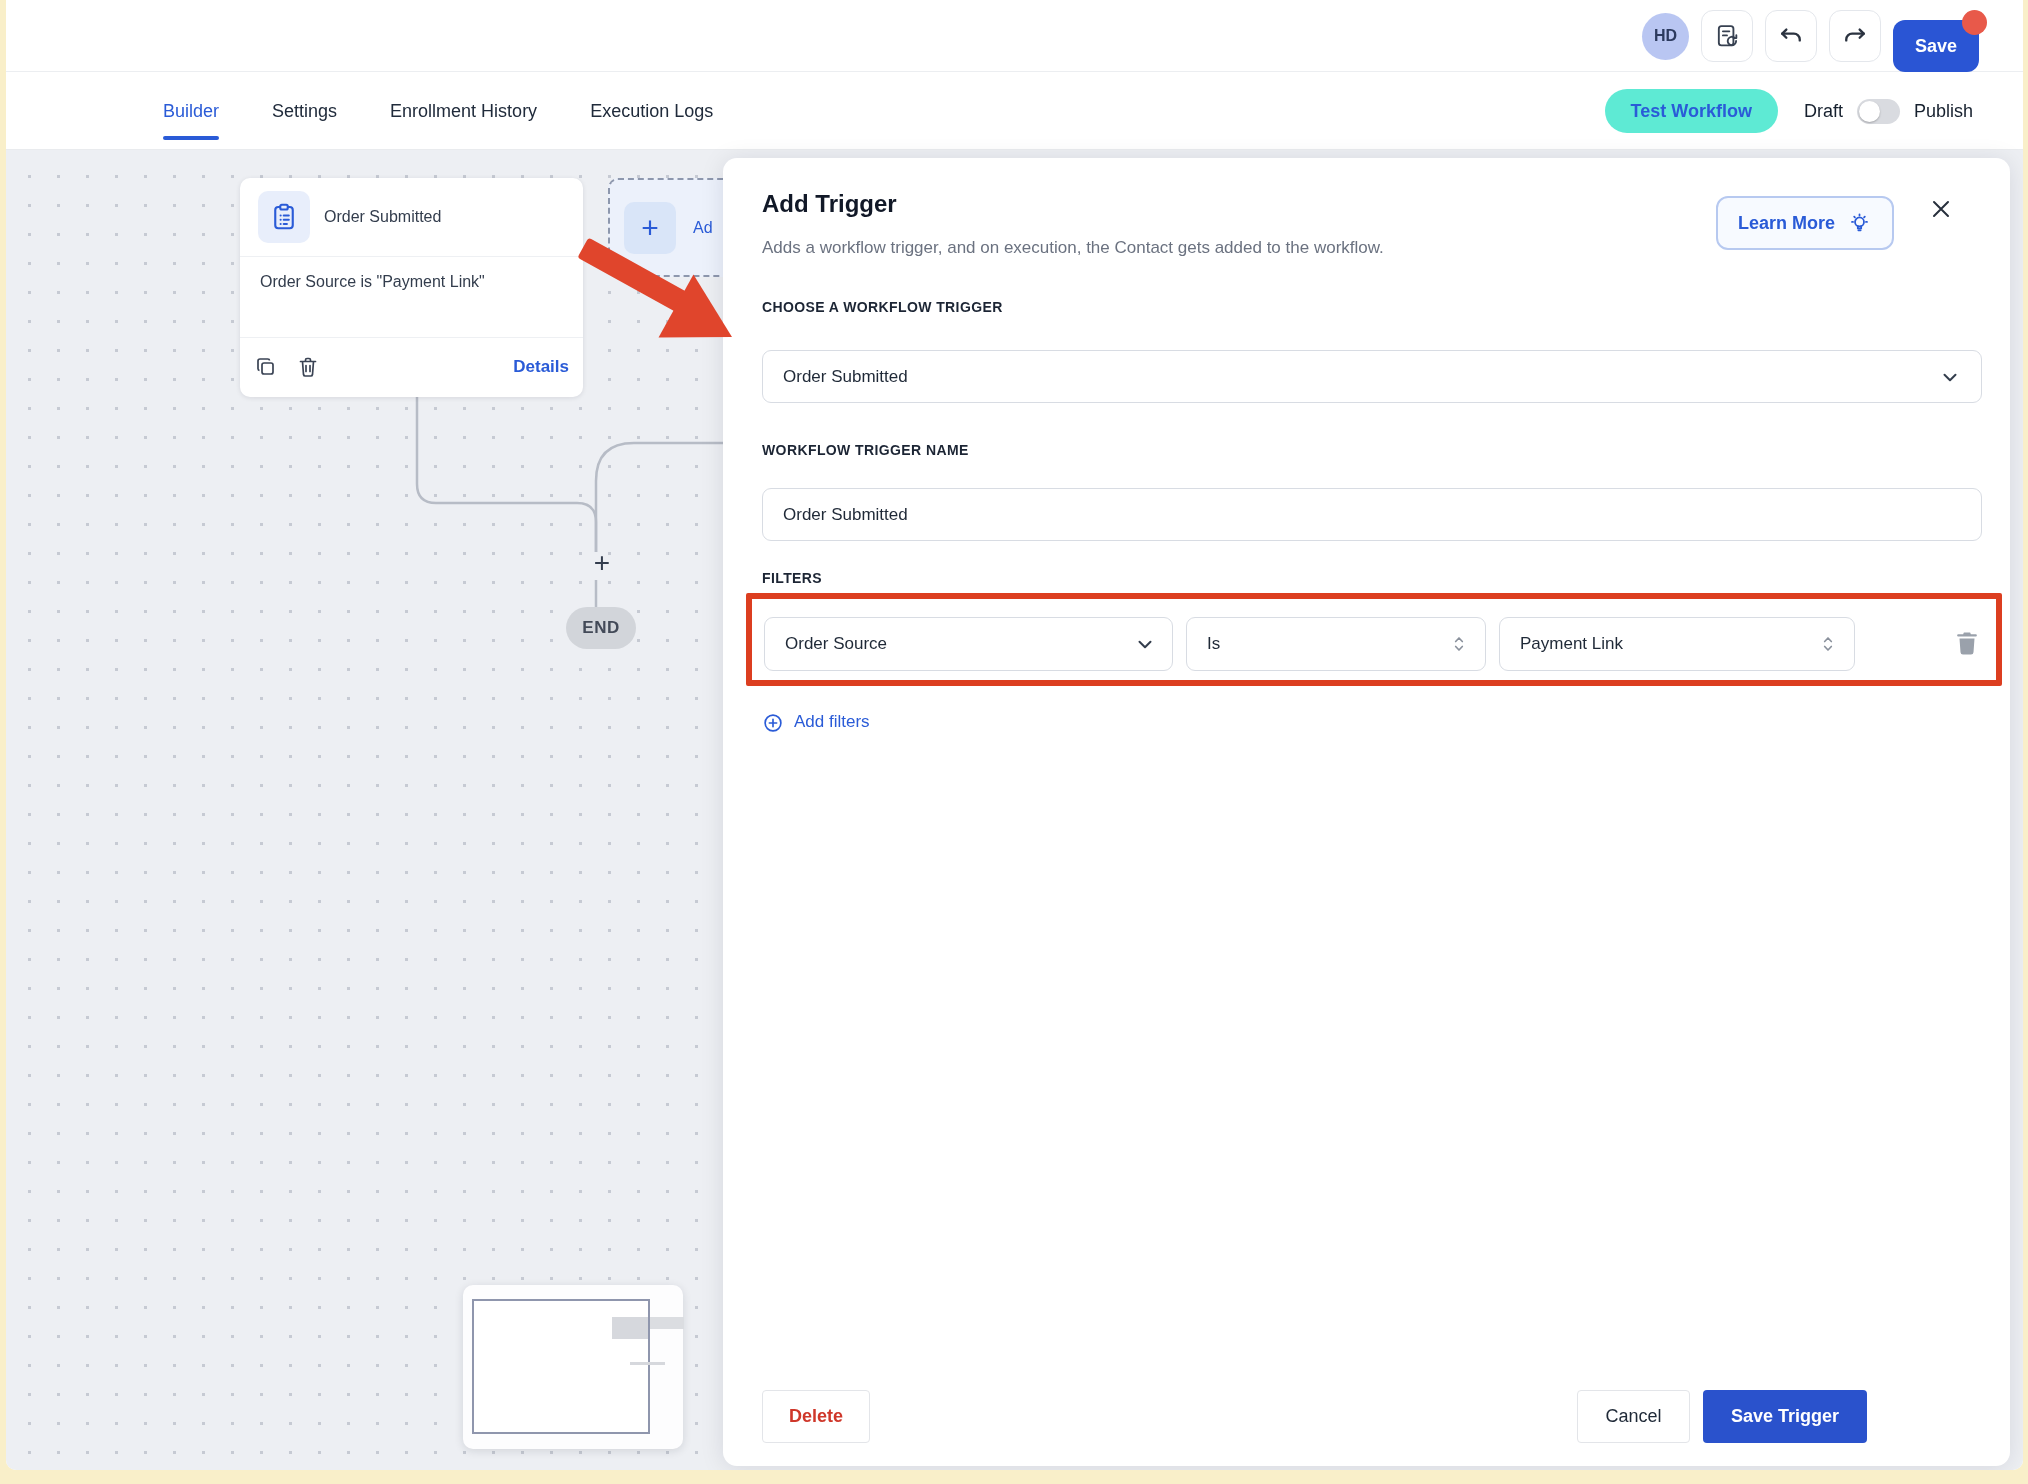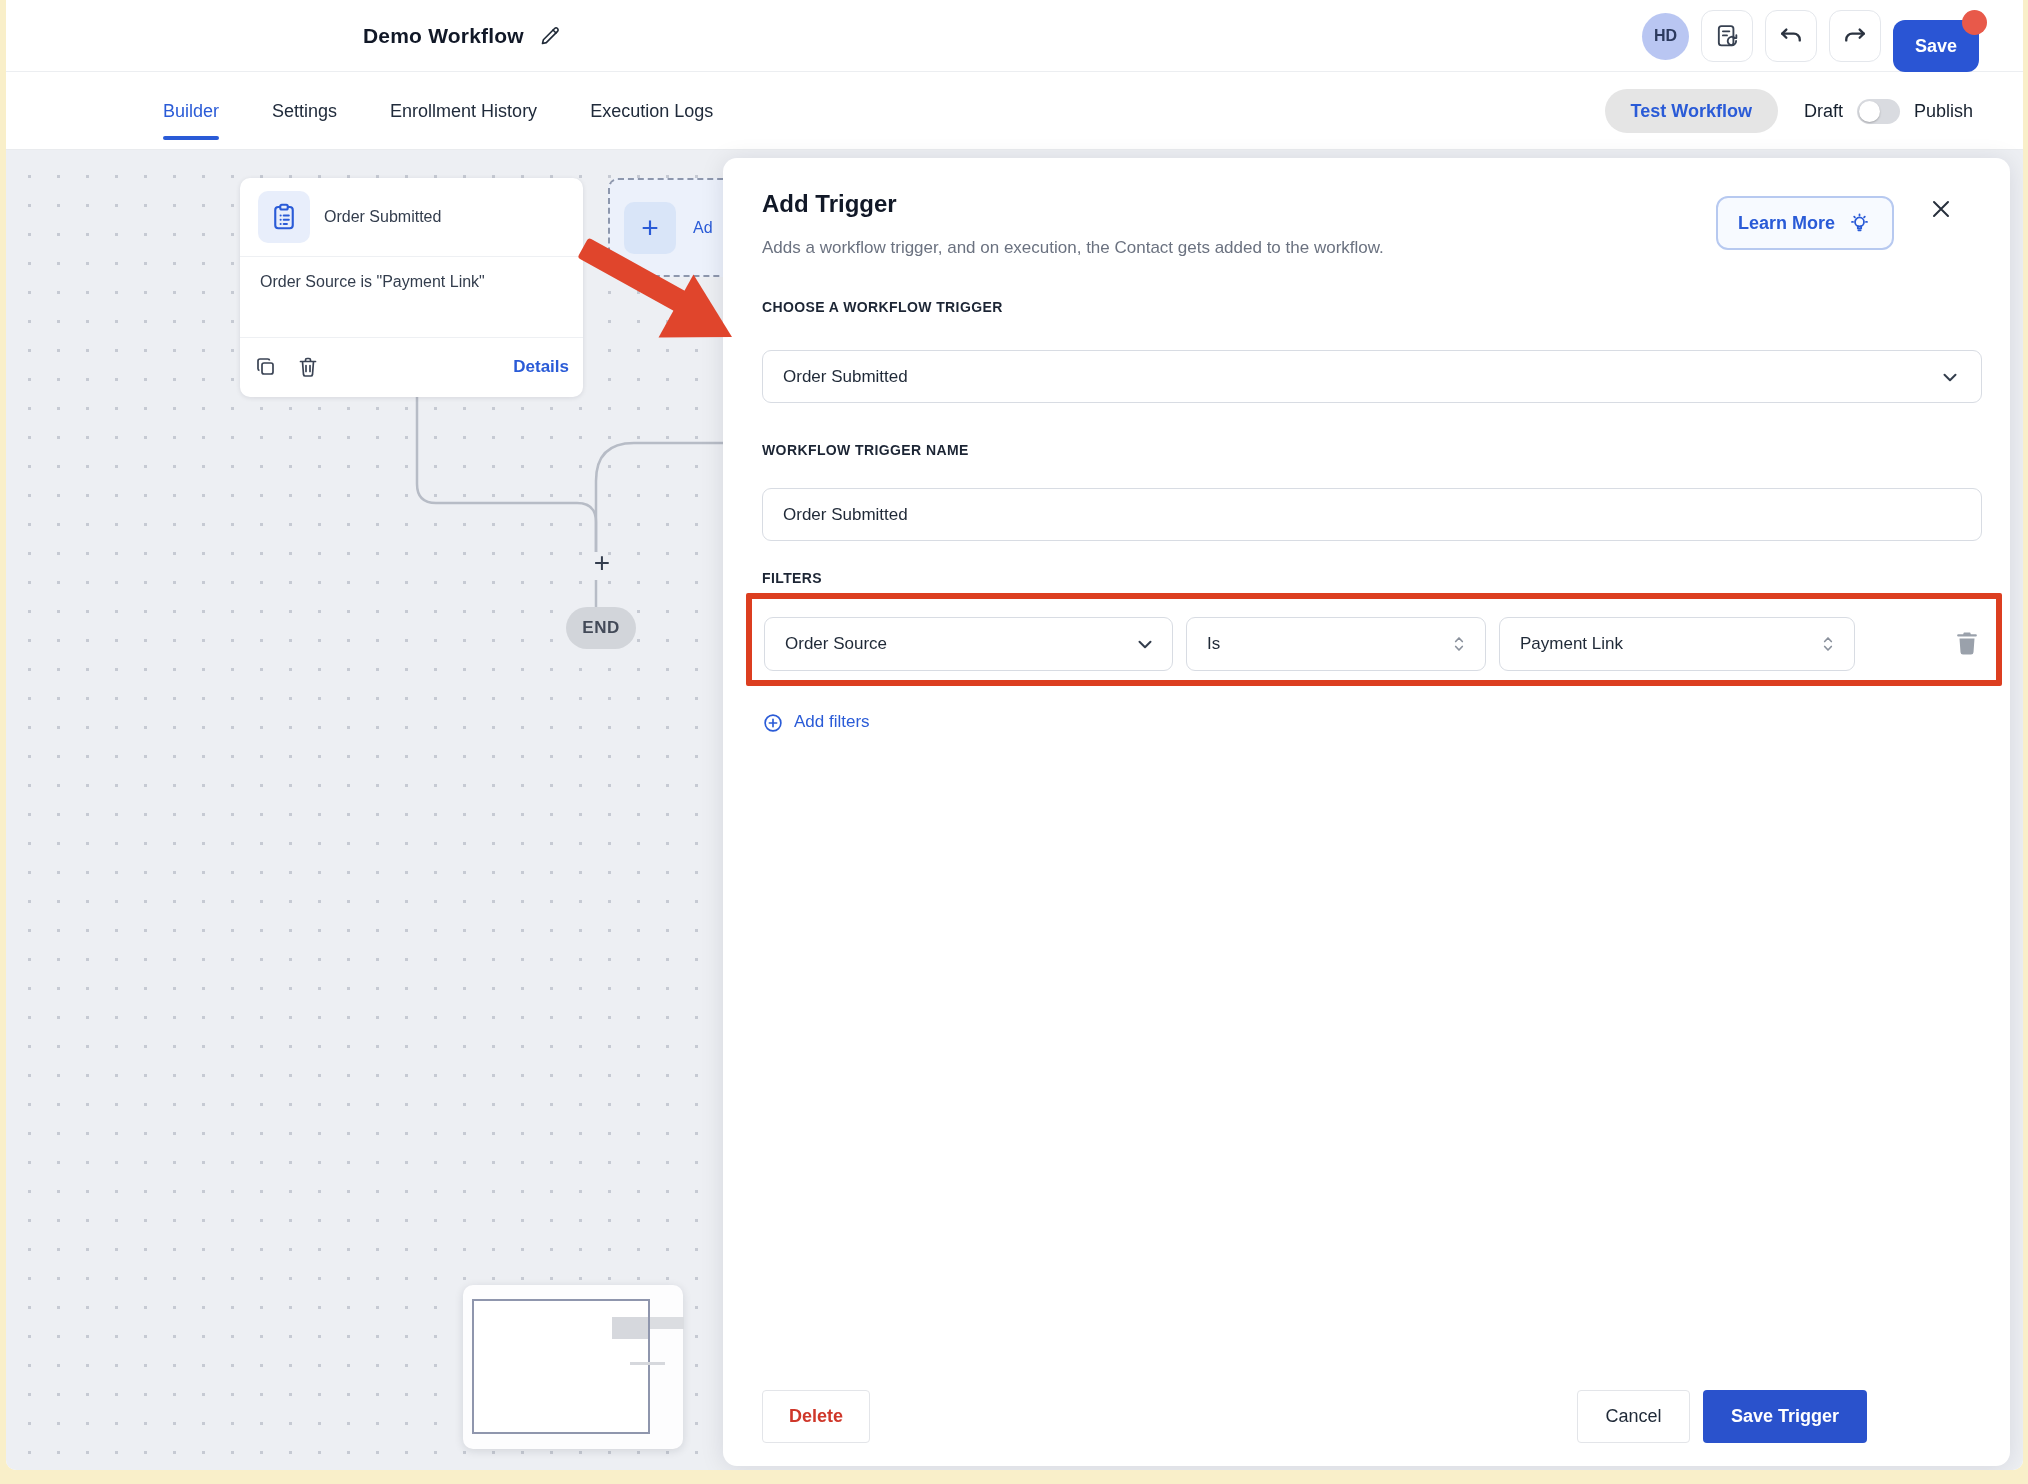--- a/index.html
+++ b/index.html
@@ -26,21 +26,21 @@
   .sq-btn { width:52px; height:52px; border:1px solid #e4e7ec; border-radius:12px; background:#fff; display:flex; align-items:center; justify-content:center; cursor:pointer; }
   .save-btn { position:relative; width:86px; height:52px; background:#2a55d4; border:none; border-radius:12px; color:#fff; font-size:18px; font-weight:700; font-family:inherit; cursor:pointer;margin-top:20px; }
   .save-dot { position:absolute; right:-8px; top:-10px; width:25px; height:25px; border-radius:50%; background:#e8594a; }
   
   .tabbar { position:absolute; left:0; top:72px; width:100%; height:78px; background:#fff; border-bottom:1px solid #e9ebee; }
   .tabs { position:absolute; left:157px; top:0; height:78px; display:flex; gap:53px; align-items:center; }
   .tab { font-size:18px; color:#202b3b; cursor:pointer; position:relative; height:78px; display:flex; align-items:center; }
   .tab.active { color:#2a5bd7; font-weight:500; }
   .tab.active::after { content:""; position:absolute; left:0; right:0; bottom:10px; height:4px; border-radius:3px; background:#2a5bd7; }
   .tabbar-right { position:absolute; right:50px; top:0; height:78px; display:flex; align-items:center; gap:26px; }
-  .test-pill { height:44px; padding:0 26px; background:#e5e5e5; border:none; border-radius:22px; color:#2a5bd7; font-size:18px; font-weight:600; font-family:inherit; cursor:pointer; }
+  .test-pill { height:44px; padding:0 26px; background:#5eead4; border:none; border-radius:22px; color:#2a5bd7; font-size:18px; font-weight:600; font-family:inherit; cursor:pointer; }
   .toggle-group { display:flex; align-items:center; gap:14px; }
   .toggle-label { font-size:18px; color:#16202e; }
   .toggle { width:43px; height:25px; border-radius:13px; background:#d9dbe0; position:relative; cursor:pointer; }
   .toggle .knob { position:absolute; left:2px; top:2px; width:21px; height:21px; border-radius:50%; background:#fff; box-shadow:0 1px 2px rgba(0,0,0,.25); }
   
   .canvas {
     position:absolute; left:0; top:150px; width:100%; height:1320px;
     background-color:#edeff3;
     background-image:radial-gradient(circle, #c6cad3 1.7px, transparent 2px);
     background-size:29px 29px; background-position:9px 12px;
@@ -94,29 +94,20 @@
   .arrow-shaft { left:583px; top:236px; width:116px; height:23px; background:#e0452c; border-radius:3px; transform:rotate(29deg); transform-origin:0 50%; }
   .arrow-head { left:676px; top:270px; width:0; height:0; border-left:64px solid #e0452c; border-top:36px solid transparent; border-bottom:36px solid transparent; transform:rotate(29deg); transform-origin:0 50%; }
   svg { display:block; }
 </style>
 </head>
 <body>
 
 <div class="app">
 
   <div class="header">
-    <div class="title-group">
-      <span class="wf-title">Demo Workflow</span>
-      <span class="icon-btn-plain">
-        <svg width="24" height="24" viewBox="0 0 24 24" fill="none" stroke="#1f2937" stroke-width="1.6" stroke-linecap="round" stroke-linejoin="round">
-          <path d="M4.5 19.5l.9-3.8L16.6 4.5a2 2 0 012.9 2.9L8.3 18.6l-3.8.9z"></path>
-          <path d="M15 6l3 3"></path>
-        </svg>
-      </span>
-    </div>
     <div class="hdr-right">
       <div class="avatar">HD</div>
       <div class="sq-btn">
         <svg width="28" height="28" viewBox="0 0 24 24" fill="none" stroke="#374151" stroke-width="1.6" stroke-linecap="round" stroke-linejoin="round">
           <rect x="5" y="3.5" width="12.5" height="16.5" rx="2.2"></rect>
           <path d="M8.5 8h5.5M8.5 11.5h3.5"></path>
           <path d="M19.8 16.2a3.6 3.6 0 11-1.2-2.6"></path>
           <path d="M20 11.4v2.4h-2.4"></path>
         </svg>
       </div>

